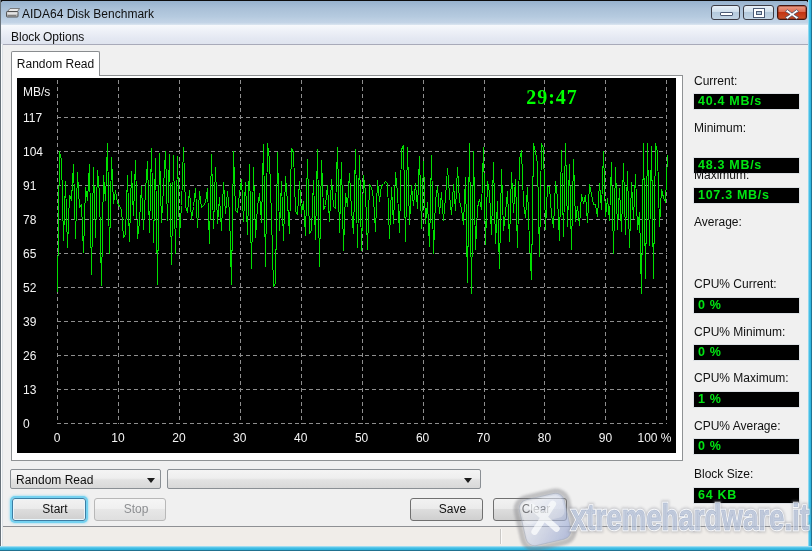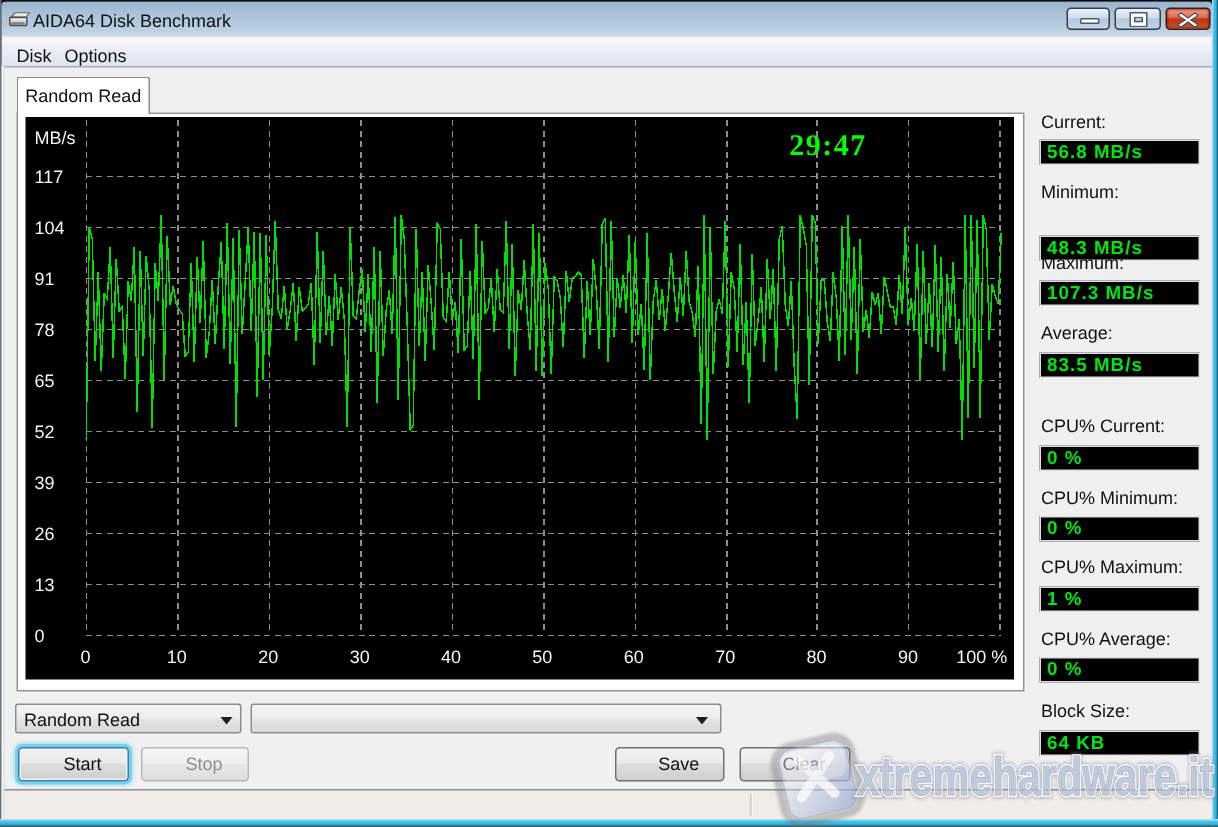--- a/index.html
+++ b/index.html
@@ -73,21 +73,21 @@
   <div id="btnmin" class="winbtn">
         <div id="minglyph"></div>
       </div>
   <div id="btnmax" class="winbtn">
         <div id="maxglyph"></div>
       </div>
   <div id="btncls" class="winbtn"><svg width="28" height="13">
           <path d="M9.3 2.6 L14 6.1 L18.7 2.6 L20.6 4.5 L15.9 7.4 L20.6 10.3 L18.7 12.2 L14 8.7 L9.3 12.2 L7.4 10.3 L12.1 7.4 L7.4 4.5 Z" fill="#ffffff" stroke="#3e4a63" stroke-width="0.75"></path>
         </svg></div>
   <div id="menubar" class="abs"></div>
-  <div class="menuitem" style="left:10px">Disk</div>
+  <div class="menuitem" style="left:10px">Block</div>
   <div class="menuitem" style="left:42px">Options</div>
 
   <div id="page" class="abs"></div>
   <div id="tab" class="abs">Random Read</div>
   <div id="chart" class="abs">
    <svg width="659" height="375">
     <g stroke="#8e8e8e" stroke-width="1" stroke-dasharray="4 3" shape-rendering="crispEdges">
             <line x1="40" y1="39.5" x2="650" y2="39.5"></line>
             <line x1="40" y1="73.5" x2="650" y2="73.5"></line>
             <line x1="40" y1="107.5" x2="650" y2="107.5"></line>
@@ -133,27 +133,26 @@
             <text x="527.4" y="364" text-anchor="middle">80</text>
             <text x="588.4" y="364" text-anchor="middle">90</text>
             <text x="637.5" y="364" text-anchor="middle">100 %</text>
     </g>
     <text x="535" y="25.5" text-anchor="middle" font-family="Liberation Serif" font-size="20px" font-weight="bold" fill="#00ff00" letter-spacing="1">29:47</text>
     <path d="M40.5,214.5L42.5,73.5L44.5,81.5L46.5,162.5L48.5,103.5L50.5,169.5L52.5,117.5L54.5,121.5L56.5,86.5L58.5,160.5L60.5,94.5L62.5,129.5L64.5,126.5L66.5,174.5L68.5,109.5L70.5,122.5L72.5,86.5L74.5,196.5L76.5,89.5L78.5,159.5L80.5,92.5L82.5,115.5L84.5,207.5L86.5,97.5L88.5,122.5L90.5,65.5L92.5,175.5L94.5,79.5L96.5,125.5L98.5,112.5L100.5,124.5L102.5,128.5L104.5,131.5L106.5,159.5L108.5,156.5L110.5,97.5L112.5,163.5L114.5,93.5L116.5,137.5L118.5,82.5L120.5,160.5L122.5,143.5L124.5,108.5L126.5,151.5L128.5,112.5L130.5,83.5L132.5,154.5L134.5,70.5L136.5,164.5L138.5,80.5L140.5,206.5L142.5,75.5L144.5,144.5L146.5,109.5L148.5,73.5L150.5,142.5L152.5,76.5L154.5,186.5L156.5,77.5L158.5,175.5L160.5,78.5L162.5,158.5L164.5,127.5L166.5,69.5L168.5,128.5L170.5,134.5L172.5,112.5L174.5,141.5L176.5,128.5L178.5,110.5L180.5,149.5L182.5,113.5L184.5,129.5L186.5,127.5L188.5,124.5L190.5,110.5L192.5,165.5L194.5,76.5L196.5,150.5L198.5,89.5L200.5,145.5L202.5,119.5L204.5,152.5L206.5,104.5L208.5,135.5L210.5,113.5L212.5,134.5L214.5,206.5L216.5,73.5L218.5,132.5L220.5,134.5L222.5,115.5L224.5,101.5L226.5,143.5L228.5,104.5L230.5,156.5L232.5,86.5L234.5,190.5L236.5,89.5L238.5,159.5L240.5,128.5L242.5,115.5L244.5,144.5L246.5,66.5L248.5,188.5L250.5,65.5L252.5,81.5L254.5,139.5L256.5,208.5L258.5,205.5L260.5,74.5L262.5,152.5L264.5,103.5L266.5,162.5L268.5,98.5L270.5,124.5L272.5,155.5L274.5,70.5L276.5,74.5L278.5,133.5L280.5,136.5L282.5,103.5L284.5,135.5L286.5,123.5L288.5,157.5L290.5,81.5L292.5,155.5L294.5,152.5L296.5,102.5L298.5,161.5L300.5,71.5L302.5,188.5L304.5,82.5L306.5,131.5L308.5,127.5L310.5,107.5L312.5,143.5L314.5,101.5L316.5,128.5L318.5,130.5L320.5,69.5L322.5,154.5L324.5,84.5L326.5,172.5L328.5,115.5L330.5,128.5L332.5,95.5L334.5,131.5L336.5,155.5L338.5,71.5L340.5,169.5L342.5,77.5L344.5,172.5L346.5,97.5L348.5,114.5L350.5,171.5L352.5,106.5L354.5,109.5L356.5,120.5L358.5,153.5L360.5,102.5L362.5,123.5L364.5,107.5L366.5,106.5L368.5,103.5L370.5,105.5L372.5,160.5L374.5,109.5L376.5,145.5L378.5,94.5L380.5,115.5L382.5,154.5L384.5,71.5L386.5,67.5L388.5,163.5L390.5,69.5L392.5,146.5L394.5,107.5L396.5,127.5L398.5,105.5L400.5,130.5L402.5,78.5L404.5,150.5L406.5,83.5L408.5,145.5L410.5,124.5L412.5,168.5L414.5,77.5L416.5,175.5L418.5,122.5L420.5,108.5L422.5,135.5L424.5,114.5L426.5,142.5L428.5,119.5L430.5,90.5L432.5,116.5L434.5,136.5L436.5,106.5L438.5,132.5L440.5,89.5L442.5,123.5L444.5,130.5L446.5,146.5L448.5,99.5L450.5,204.5L452.5,65.5L454.5,215.5L456.5,73.5L458.5,171.5L460.5,129.5L462.5,121.5L464.5,131.5L466.5,69.5L468.5,166.5L470.5,103.5L472.5,114.5L474.5,156.5L476.5,84.5L478.5,165.5L480.5,123.5L482.5,190.5L484.5,91.5L486.5,152.5L488.5,134.5L490.5,113.5L492.5,163.5L494.5,94.5L496.5,134.5L498.5,101.5L500.5,169.5L502.5,81.5L504.5,72.5L506.5,125.5L508.5,139.5L510.5,109.5L512.5,166.5L514.5,201.5L516.5,65.5L518.5,74.5L520.5,85.5L522.5,178.5L524.5,65.5L526.5,70.5L528.5,151.5L530.5,108.5L532.5,108.5L534.5,136.5L536.5,149.5L538.5,103.5L540.5,120.5L542.5,162.5L544.5,72.5L546.5,158.5L548.5,65.5L550.5,148.5L552.5,86.5L554.5,171.5L556.5,81.5L558.5,143.5L560.5,128.5L562.5,147.5L564.5,116.5L566.5,125.5L568.5,117.5L570.5,144.5L572.5,106.5L574.5,116.5L576.5,126.5L578.5,126.5L580.5,138.5L582.5,105.5L584.5,131.5L586.5,73.5L588.5,138.5L590.5,120.5L592.5,142.5L594.5,84.5L596.5,175.5L598.5,89.5L600.5,151.5L602.5,110.5L604.5,153.5L606.5,85.5L608.5,156.5L610.5,93.5L612.5,169.5L614.5,104.5L616.5,140.5L618.5,96.5L620.5,151.5L622.5,134.5L624.5,215.5L626.5,65.5L628.5,200.5L630.5,65.5L632.5,167.5L634.5,68.5L636.5,200.5L638.5,65.5L640.5,74.5L642.5,148.5L644.5,111.5L646.5,119.5L648.5,124.5L650.5,77.5" fill="none" stroke="#00e000" stroke-width="1" shape-rendering="crispEdges"></path>
    </svg>
   </div>
 
   <div class="plabel" style="top:73px">Current:</div>
-  <div class="pbox" style="top:92px">56.8 MB/s</div>
+  <div class="pbox" style="top:92px">40.4 MB/s</div>
   <div class="plabel" style="top:120px">Minimum:</div>
   <div class="pbox" style="top:156px">48.3 MB/s</div>
   <div class="plabel" style="top:167px">Maximum:</div>
   <div class="pbox" style="top:186px">107.3 MB/s</div>
   <div class="plabel" style="top:214px">Average:</div>
-  <div class="pbox" style="top:234px">83.5 MB/s</div>
   <div class="plabel" style="top:276px">CPU% Current:</div>
   <div class="pbox" style="top:296px">0 %</div>
   <div class="plabel" style="top:324px">CPU% Minimum:</div>
   <div class="pbox" style="top:343px">0 %</div>
   <div class="plabel" style="top:370px">CPU% Maximum:</div>
   <div class="pbox" style="top:390px">1 %</div>
   <div class="plabel" style="top:418px">CPU% Average:</div>
   <div class="pbox" style="top:437px">0 %</div>
   <div class="plabel" style="top:466px">Block Size:</div>
   <div class="pbox" style="top:486px">64 KB</div>

